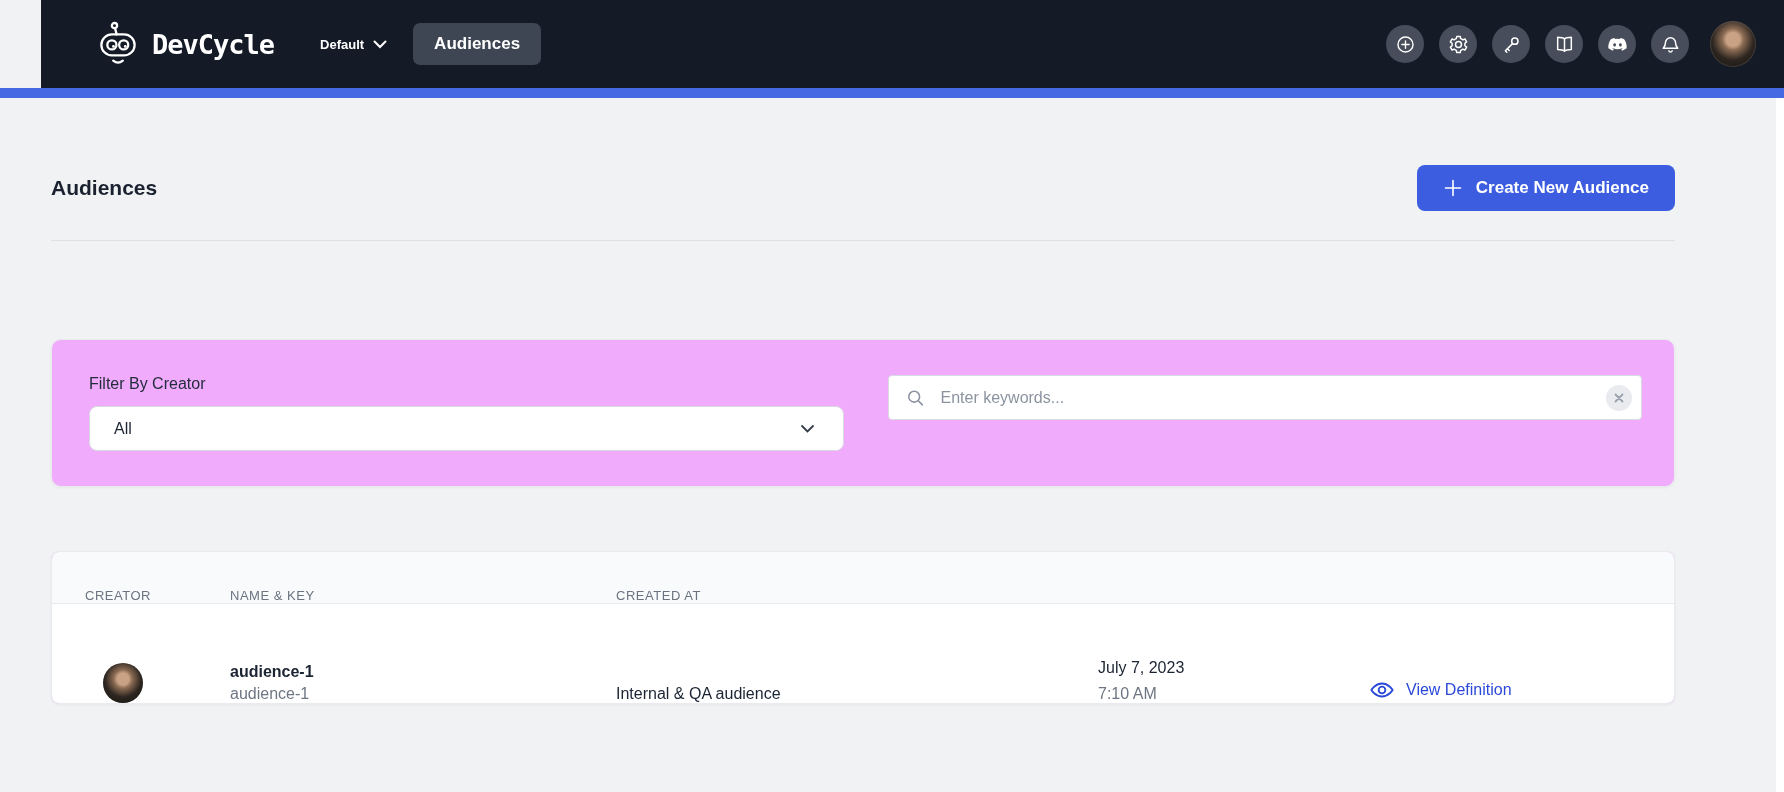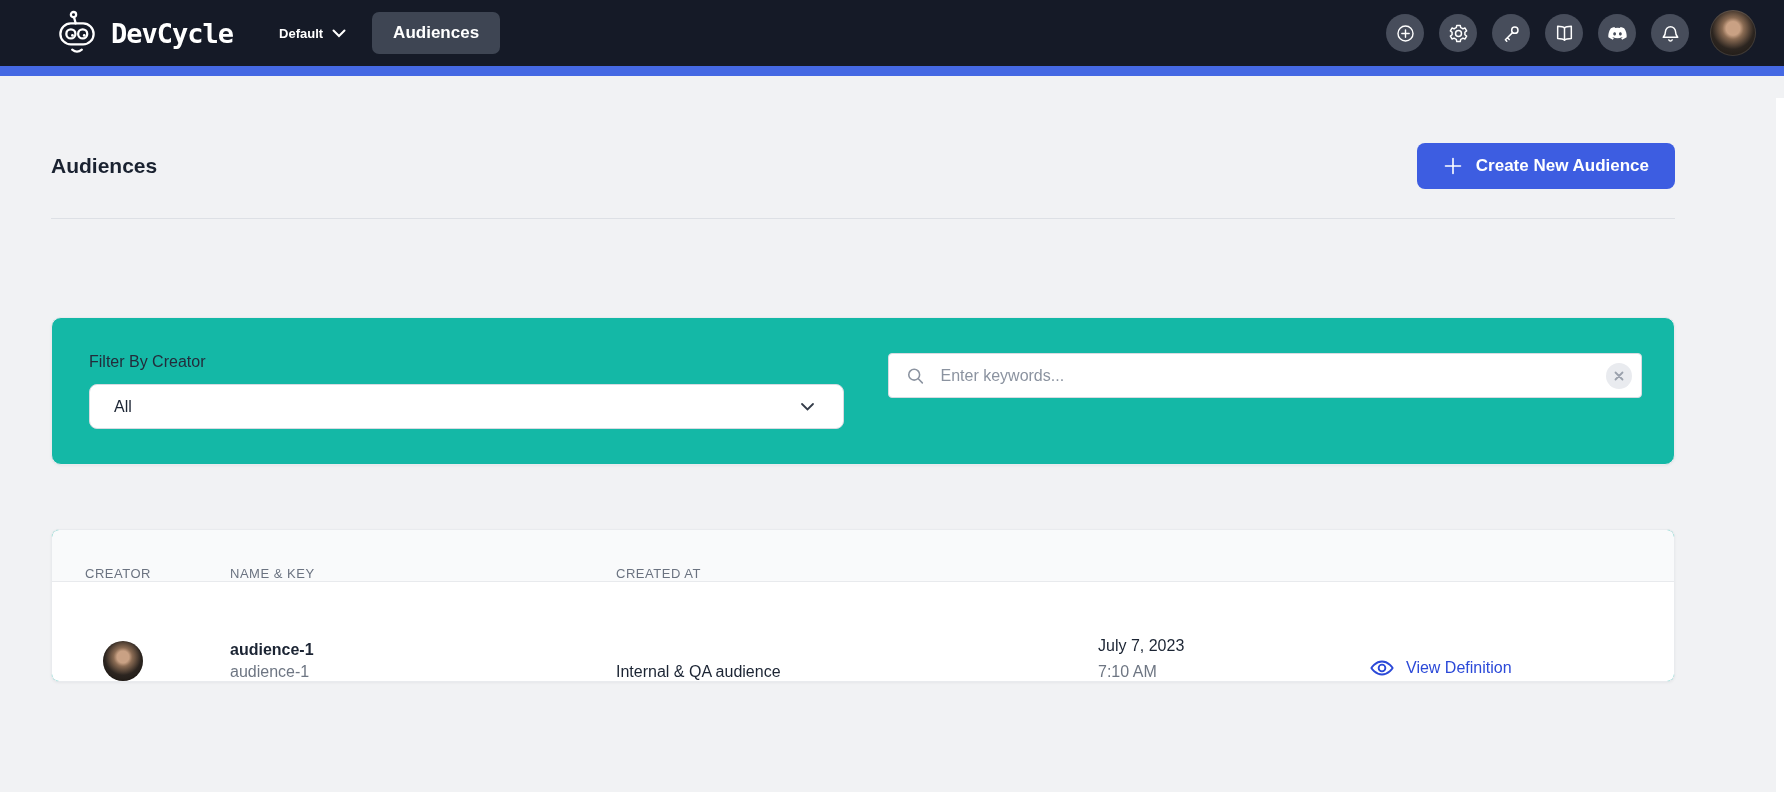--- a/index.html
+++ b/index.html
@@ -6,23 +6,24 @@
   html, body { margin: 0; padding: 0; }
   body {
     width: 1784px; height: 792px; overflow: hidden;
     background: #f1f2f4;
     font-family: "Liberation Sans", sans-serif;
     color: #1b2433;
   }
 
   
   .navbar {
-    height: 66px; background: #151a27;
+    height: 88px; background: #151a27;
     display: flex; align-items: center;
     padding: 0 28px 0 56px;
+    margin-left: 41px;
   }
   .brand { display: flex; align-items: center; gap: 13px; }
   .brand-word {
     color: #fff; font-family: "DejaVu Sans Mono", monospace;
     font-size: 27px; font-weight: bold; letter-spacing: -1px;
   }
   .proj {
     margin-left: 46px; display: flex; align-items: center; gap: 9px;
     color: #fff; font-size: 13px; font-weight: 600; cursor: pointer;
   }
@@ -60,21 +61,21 @@
   .btn-primary {
     height: 46px; background: #3d5de1; border: none; border-radius: 8px;
     display: flex; align-items: center; gap: 13px; padding: 0 26px;
     color: #fff; font-size: 17px; font-weight: 600; cursor: pointer;
     font-family: "Liberation Sans", sans-serif;
   }
   .divider { margin-top: 29px; border-bottom: 1px solid #dde0e5; }
 
   
   .card {
-    background: #14b8a6; border: 1px solid #e9ebee; border-radius: 10px;
+    background: #f0abfc; border: 1px solid #e9ebee; border-radius: 10px;
     box-shadow: 0 1px 3px rgba(16,24,40,.05);
   }
   .filter-card { margin-top: 98px; height: 148px; padding: 35px 32px 0 37px; display: flex; gap: 44px; }
   .filter-col { flex: 1; }
   .field-label { font-size: 16px; font-weight: 500; color: #232c3b; margin-bottom: 13px; }
   .select {
     height: 45px; border: 1px solid #d7dbe1; border-radius: 8px; background: #fff;
     display: flex; align-items: center; padding: 0 24px; cursor: pointer;
     font-size: 16px; color: #1b2433; position: relative;
   }

